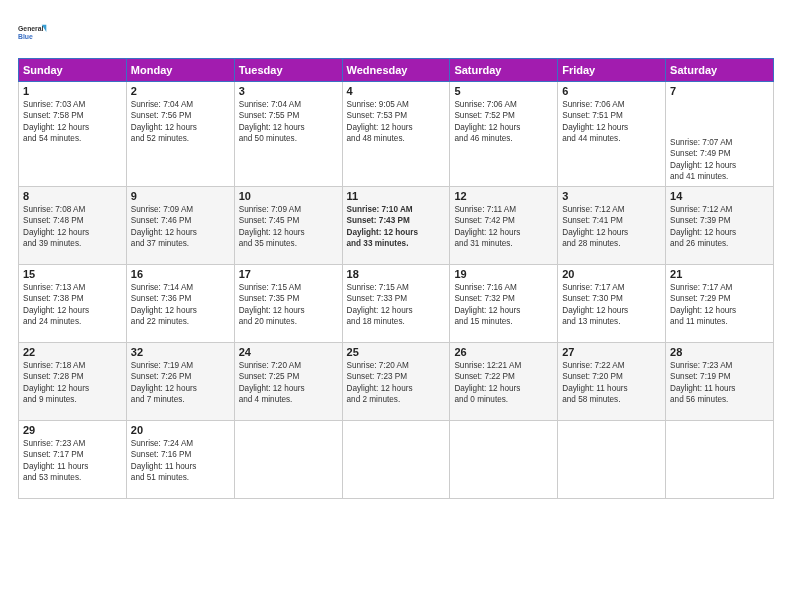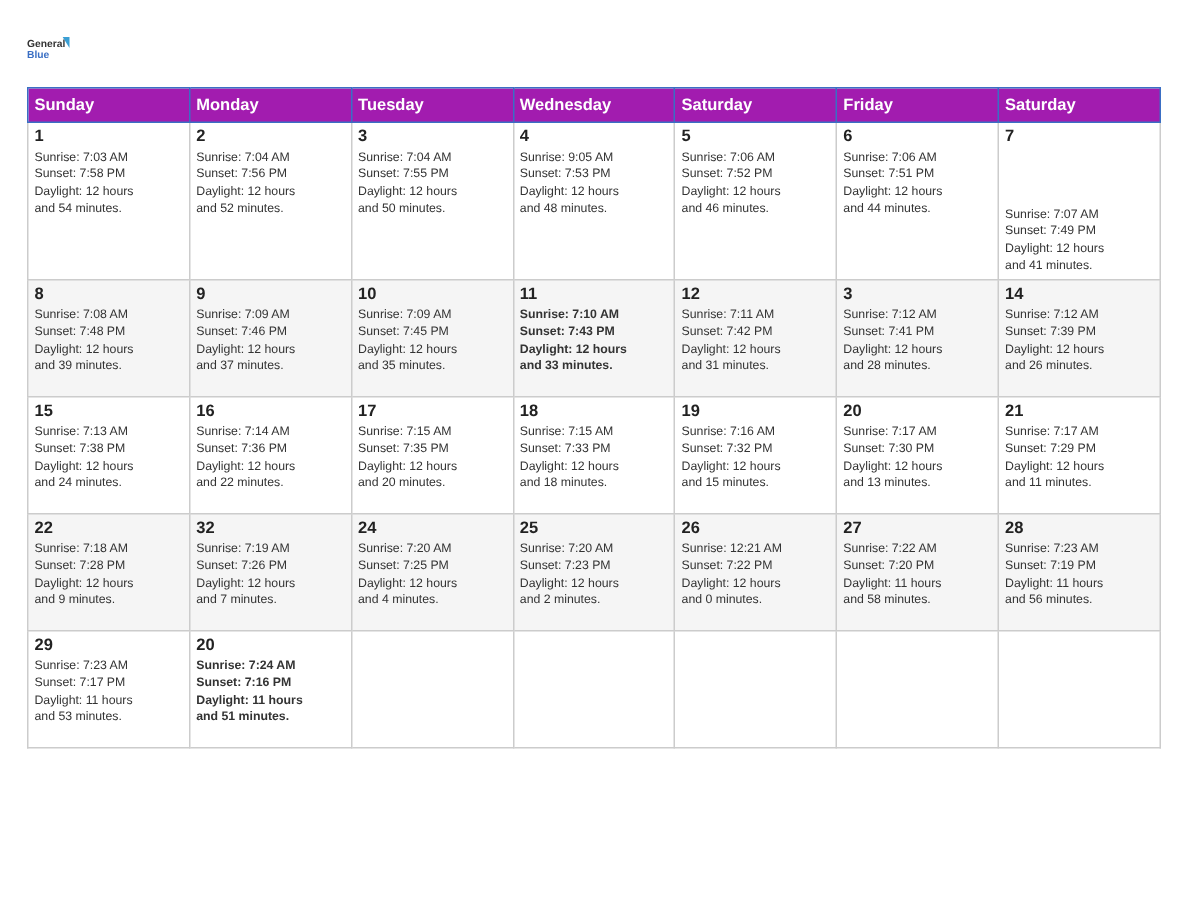--- a/index.html
+++ b/index.html
@@ -326,21 +326,21 @@
         <tr class="week-row">
           <td>
             <span class="day-num">29</span>
             <div class="day-info" style="white-space: pre-line;">Sunrise: 7:23 AM
 Sunset: 7:17 PM
 Daylight: 11 hours
 and 53 minutes.</div>
           </td>
           <td>
             <span class="day-num">20</span>
-            <div class="day-info" style="white-space: pre-line; font-weight: bold;">Sunrise: 7:24 AM
+            <div class="day-info" style="white-space: pre-line;">Sunrise: 7:24 AM
 Sunset: 7:16 PM
 Daylight: 11 hours
 and 51 minutes.</div>
           </td>
           <td class="empty-cell"></td>
           <td class="empty-cell"></td>
           <td class="empty-cell"></td>
           <td class="empty-cell"></td>
           <td class="empty-cell"></td>
         </tr>

